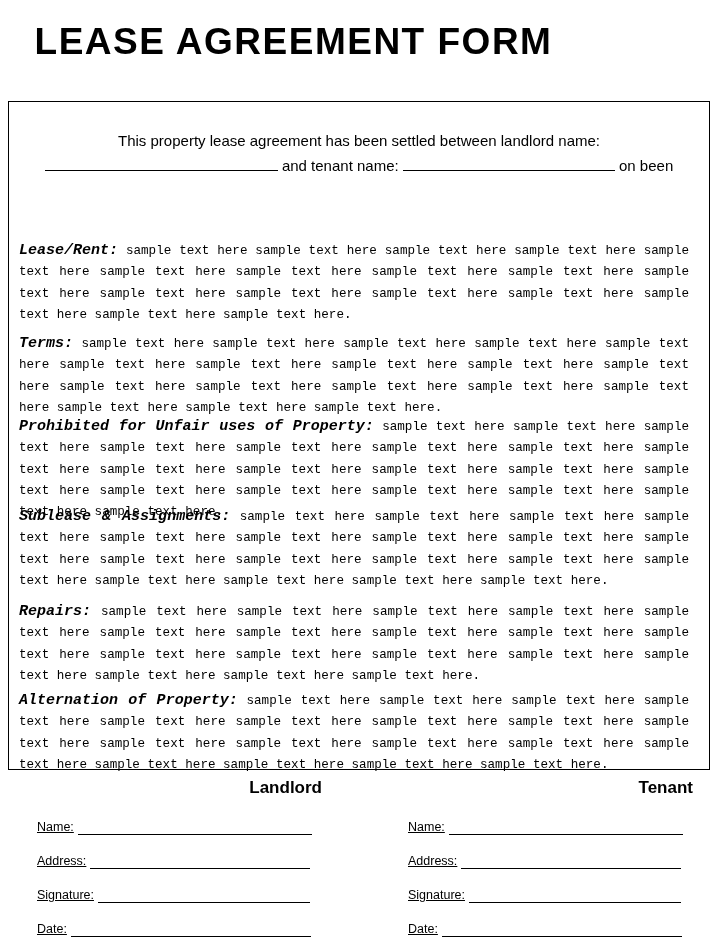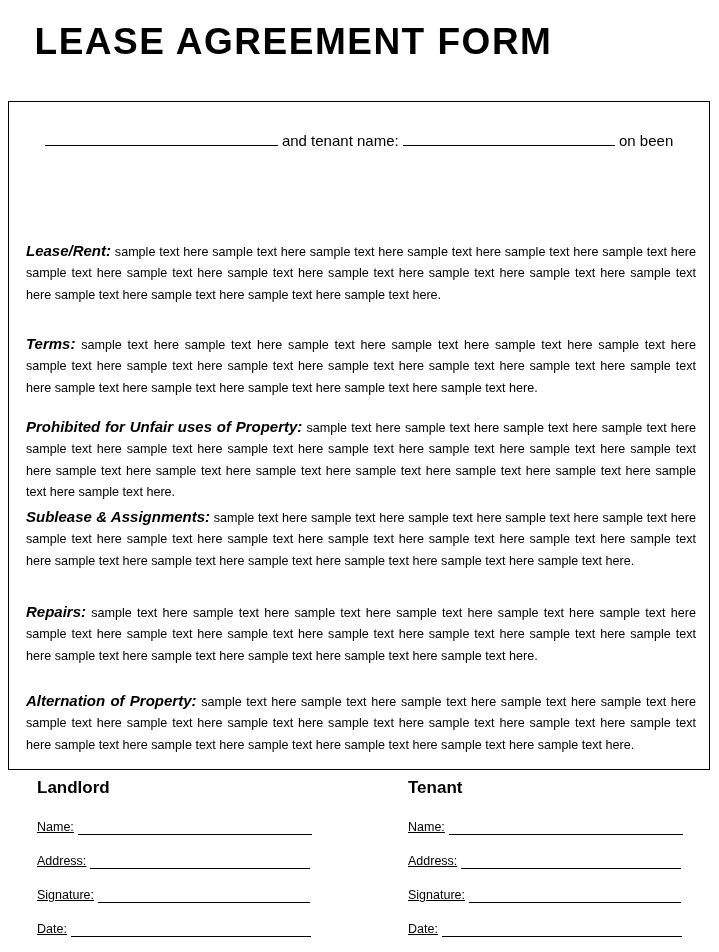--- a/index.html
+++ b/index.html
@@ -1,34 +1,35 @@
 <!DOCTYPE html>
 <html><head>
 <meta charset="utf-8">
 <style>
   html, body { margin: 0; padding: 0; background: #ffffff; }
   body { width: 719px; height: 952px; position: relative; overflow: hidden; font-family: "Liberation Sans", sans-serif; color: #000; }
   .title { position: absolute; top: 18px; left: 0; width: 587px; text-align: center; font-family: "Liberation Sans", sans-serif; font-weight: bold; font-size: 37px; letter-spacing: 1.5px; line-height: 48px; }
   .box { position: absolute; left: 8px; top: 101px; width: 702px; height: 669px; border: 1px solid #000; box-sizing: border-box; }
   .intro { position: absolute; left: 0; top: 26px; width: 700px; text-align: center; font-size: 15px; line-height: 25px; }
   .blank { display: inline-block; border-bottom: 1px solid #000; height: 14px; vertical-align: baseline; }
-  .sec { position: absolute; left: 17px; width: 670px; font-size: 12.6px; line-height: 21.3px; text-align: justify; }
+  .sec { position: absolute; left: 10px; width: 670px; font-size: 12.6px; line-height: 21.3px; text-align: justify; font-family: Liberation Mono, monospace; }
   .sec .h { font-weight: bold; font-style: italic; font-size: 15px; }
   .sig-col { position: absolute; top: 776px; width: 300px; }
-  .sig-col .heading { text-align: left; font-weight: bold; font-size: 17px; line-height: 24px; width: 285px; }
+  .sig-col .heading { text-align: right; font-weight: bold; font-size: 17px; line-height: 24px; width: 285px; }
   .field { position: absolute; left: 0; font-size: 12.5px; line-height: 16px; display: flex; align-items: flex-end; text-decoration: underline; }
   .field .line { border-bottom: 1px solid #000; margin-left: 4px; height: 13px; }
 </style>
 </head>
 <body>
 
 <div class="title">LEASE AGREEMENT FORM</div>
 
 <div class="box">
   <div class="intro">
+    <div><span>This property lease agreement has been settled between landlord name:</span></div>
     <div>
       <span class="blank" style="width:233px"></span>
       <span>and tenant name:</span>
       <span class="blank" style="width:212px"></span>
       <span>on been</span>
     </div>
   </div>
 
   <div class="sec" style="top:138px">
     <span class="h">Lease/Rent:</span>

